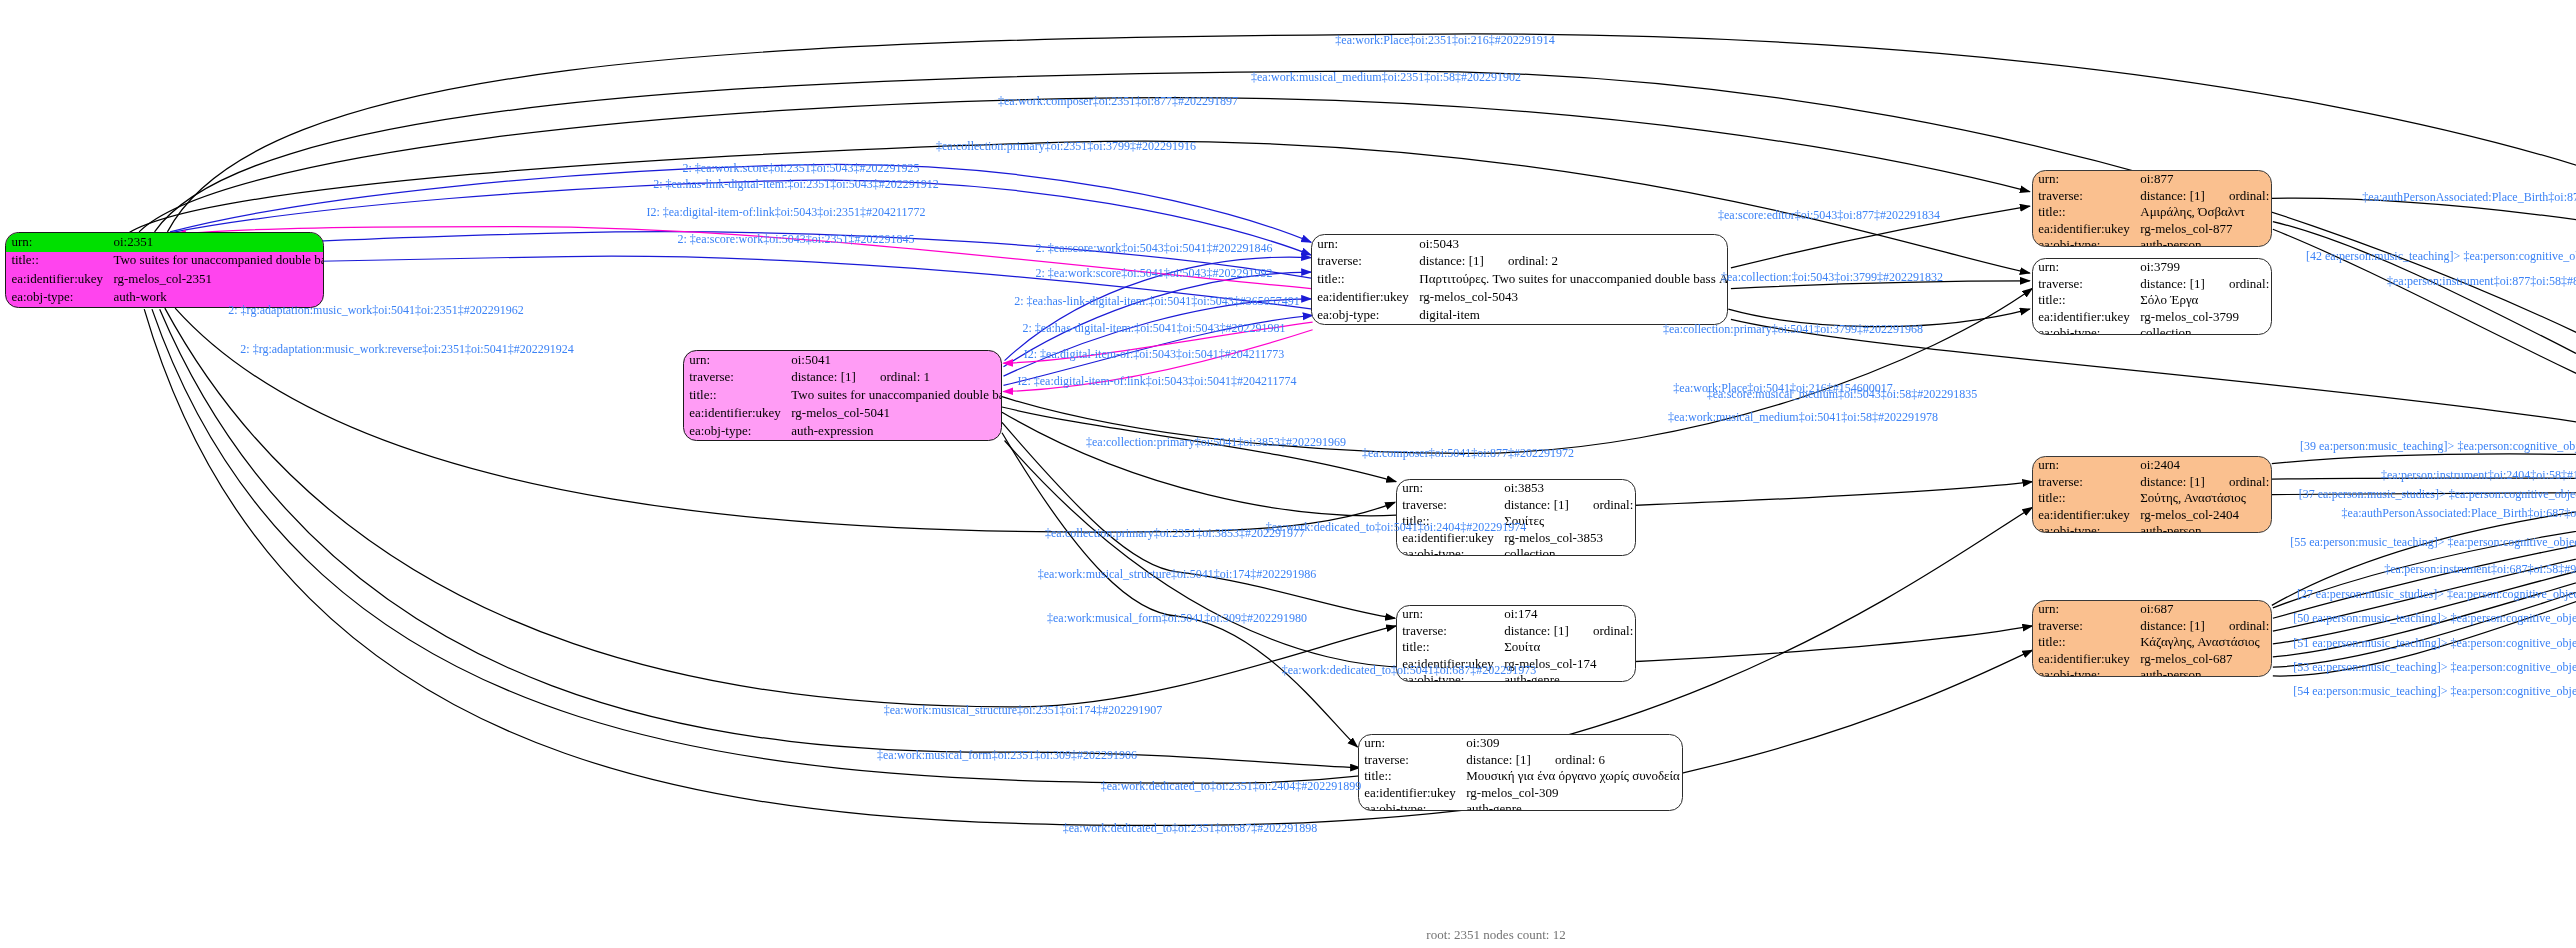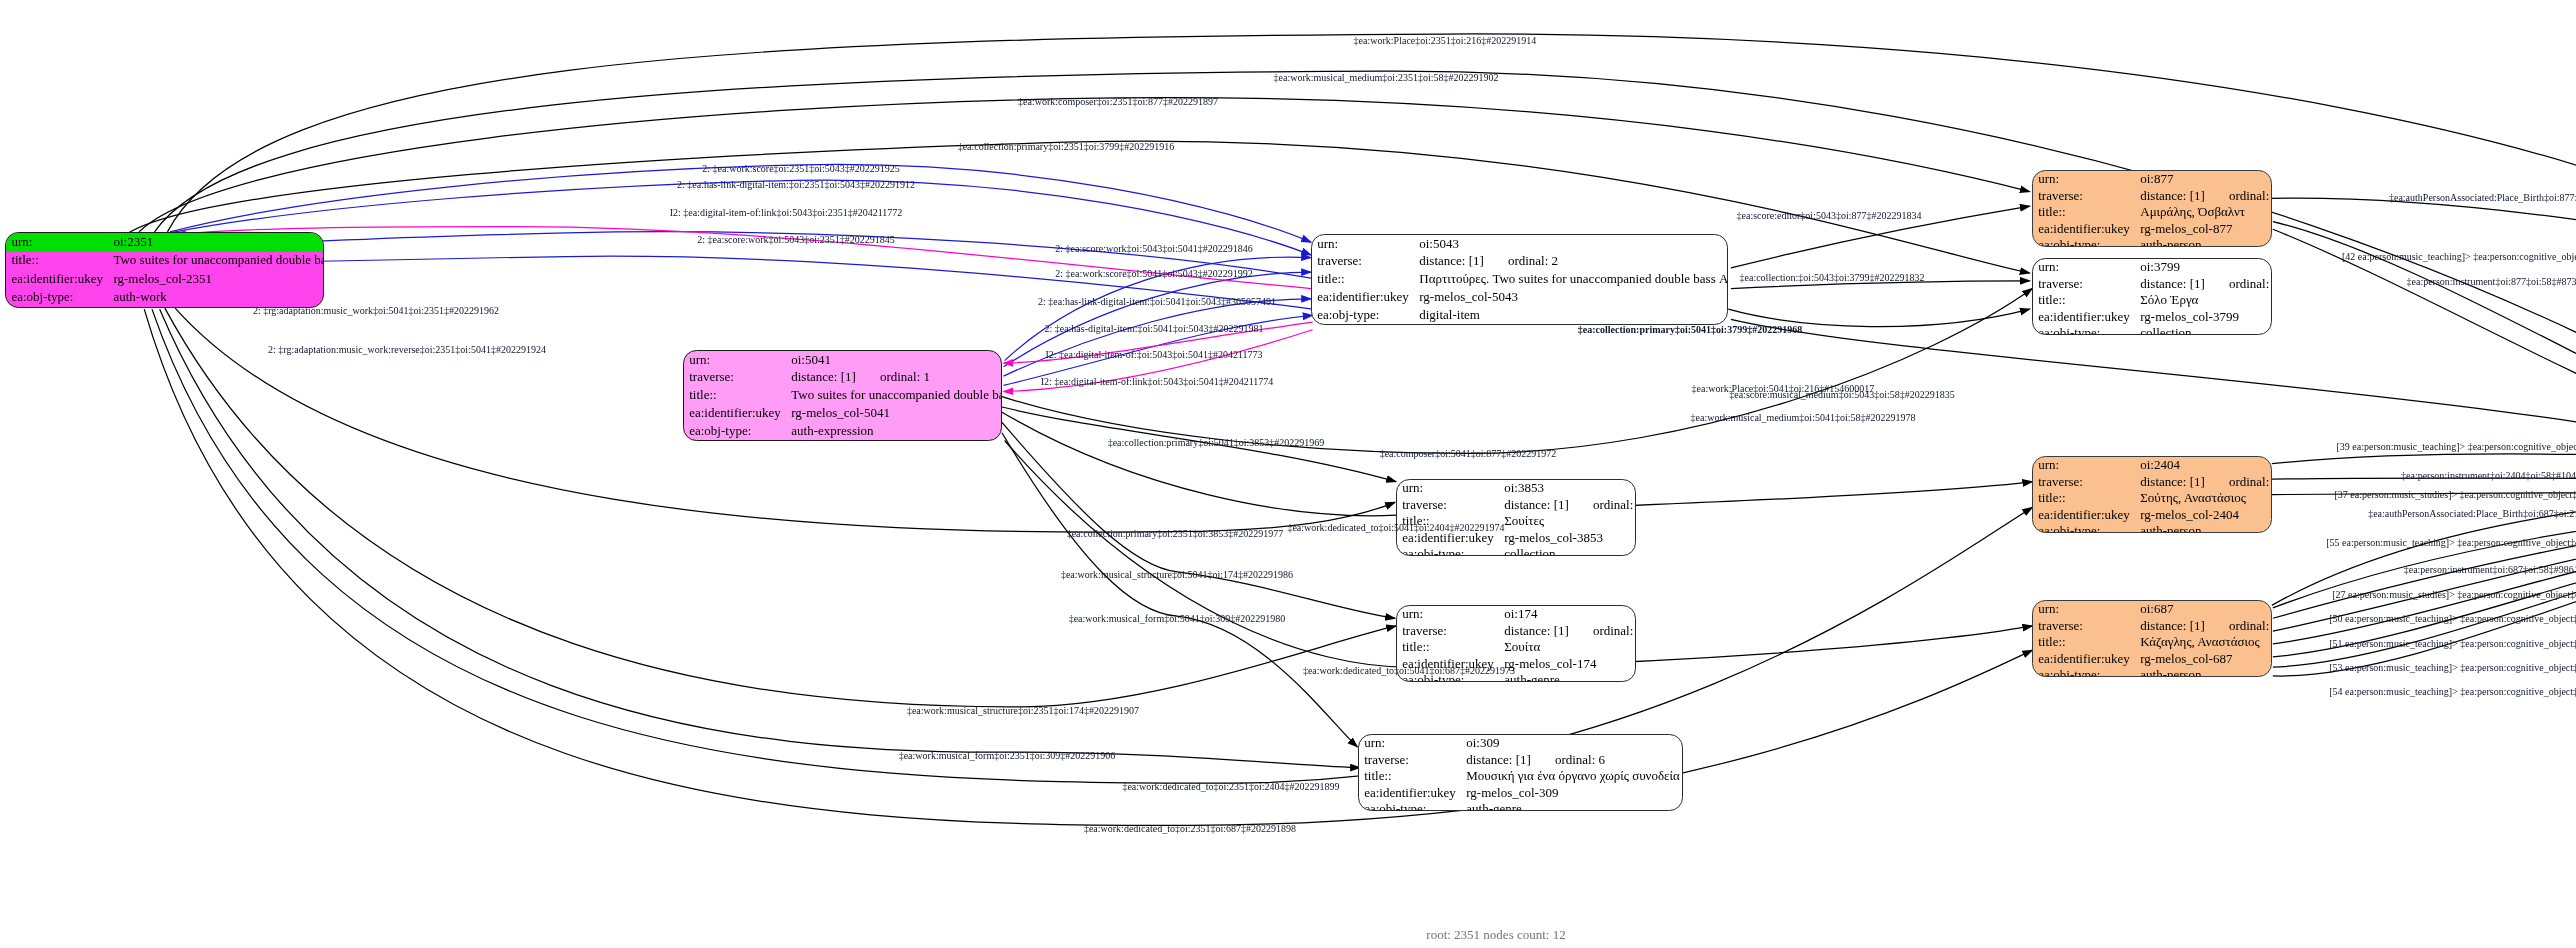--- a/index.html
+++ b/index.html
@@ -9,21 +9,21 @@
   .node{position:absolute;border:1.5px solid #2b2b2b;border-radius:13.4px;box-sizing:border-box;
         background:#ffffff;overflow:hidden;}
   .node table{border-collapse:collapse;width:100%;height:100%;}
   .node td{padding:1px 5.2px;font-size:13px;line-height:1.12;white-space:nowrap;color:#000;}
   .node td.k{width:108px;}
   .node.magenta{background:#ff44ee;border-color:#1a1a1a;}
   .node.pink{background:#ff9cf5;border-color:#1a1a1a;}
   .node.orange{background:#fac08f;border-color:#3a3a3a;}
   .node .greenrow td{background:#00e000;}
   .ord{padding-left:24px;}
-  .elabel{position:absolute;font-size:10px;color:#0f172a;white-space:nowrap;
+  .elabel{position:absolute;font-size:12px;color:#3b82f6;white-space:nowrap;
           transform:translate(-50%,-50%);font-family:"Liberation Serif","DejaVu Serif",serif;}
   #footer{position:absolute;left:1496px;top:927px;transform:translateX(-50%);
           font-size:13px;color:#737373;white-space:nowrap;}
 </style>
 </head>
 <body>
 
 <div id="canvas">
 
   <svg id="edges" viewBox="0 0 5808 1842">
@@ -360,21 +360,21 @@
       <div class="elabel" style="left: 376px; top: 310px;">2: ‡rg:adaptation:music_work‡oi:5041‡oi:2351‡#202291962</div>
       <div class="elabel" style="left: 407px; top: 349px;">2: ‡rg:adaptation:music_work:reverse‡oi:2351‡oi:5041‡#202291924</div>
       <div class="elabel" style="left: 1154px; top: 248px;">2: ‡ea:score:work‡oi:5043‡oi:5041‡#202291846</div>
       <div class="elabel" style="left: 1154px; top: 273px;">2: ‡ea:work:score‡oi:5041‡oi:5043‡#202291992</div>
       <div class="elabel" style="left: 1157px; top: 301px;">2: ‡ea:has-link-digital-item:‡oi:5041‡oi:5043‡#365057491</div>
       <div class="elabel" style="left: 1154px; top: 328px;">2: ‡ea:has-digital-item:‡oi:5041‡oi:5043‡#202291981</div>
       <div class="elabel" style="left: 1154px; top: 354px;">I2: ‡ea:digital-item-of:‡oi:5043‡oi:5041‡#204211773</div>
       <div class="elabel" style="left: 1157px; top: 381px;">I2: ‡ea:digital-item-of:link‡oi:5043‡oi:5041‡#204211774</div>
       <div class="elabel" style="left: 1829px; top: 215px;">‡ea:score:editor‡oi:5043‡oi:877‡#202291834</div>
       <div class="elabel" style="left: 1832px; top: 277px; text-align: center;">‡ea:collection:‡oi:5043‡oi:3799‡#202291832</div>
-      <div class="elabel" style="left: 1690px; top: 329px; font-weight: bold;">‡ea:collection:primary‡oi:5041‡oi:3799‡#202291968</div>
+      <div class="elabel" style="left: 1793px; top: 329px;">‡ea:collection:primary‡oi:5041‡oi:3799‡#202291968</div>
       <div class="elabel" style="left: 1842px; top: 351px; margin-top: 43px;">‡ea:score:musical_medium‡oi:5043‡oi:58‡#202291835</div>
       <div class="elabel" style="left: 1783px; top: 388px;">‡ea:work:Place‡oi:5041‡oi:216‡#154600017</div>
       <div class="elabel" style="left: 1803px; top: 417px;">‡ea:work:musical_medium‡oi:5041‡oi:58‡#202291978</div>
       <div class="elabel" style="left: 2522px; top: 197px;">‡ea:authPersonAssociated:Place_Birth‡oi:877‡oi:216‡#87357327</div>
       <div class="elabel" style="left: 2522px; top: 256px;">[42 ea:person:music_teaching]&gt; ‡ea:person:cognitive_object‡oi:877‡oi:58‡42#87357343</div>
       <div class="elabel" style="left: 2504px; top: 281px;">‡ea:person:instrument‡oi:877‡oi:58‡#87357334</div>
       <div class="elabel" style="left: 1468px; top: 453px;">‡ea:composer‡oi:5041‡oi:877‡#202291972</div>
       <div class="elabel" style="left: 1216px; top: 442px;">‡ea:collection:primary‡oi:5041‡oi:3853‡#202291969</div>
       <div class="elabel" style="left: 2519px; top: 446px;">[39 ea:person:music_teaching]&gt; ‡ea:person:cognitive_object‡oi:2404‡oi:58‡39#10418623</div>
       <div class="elabel" style="left: 2501px; top: 475px;">‡ea:person:instrument‡oi:2404‡oi:58‡#10418602</div>

